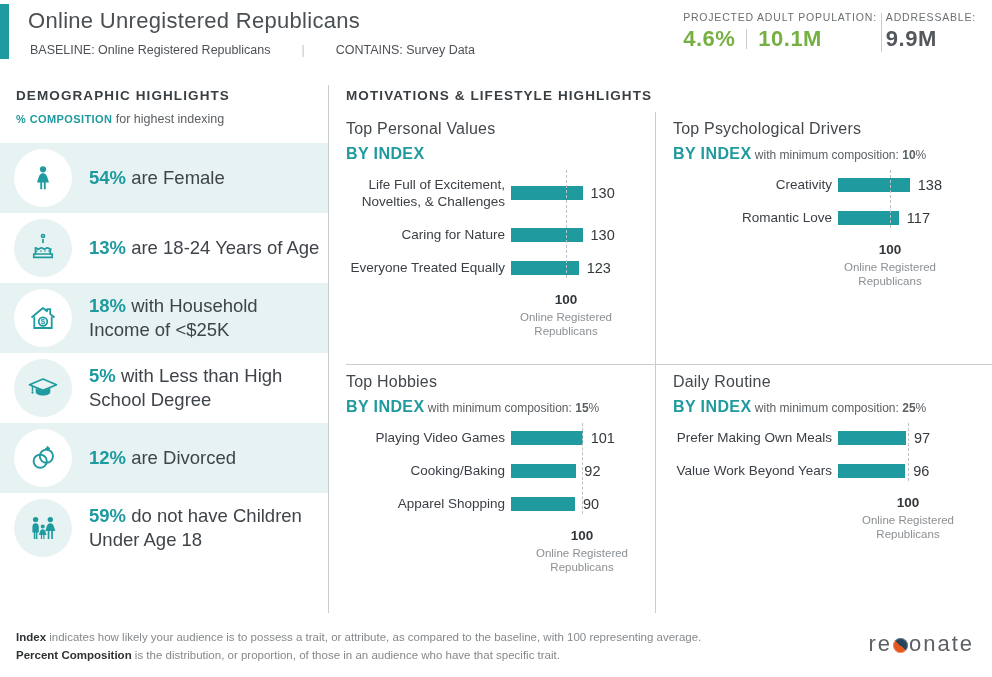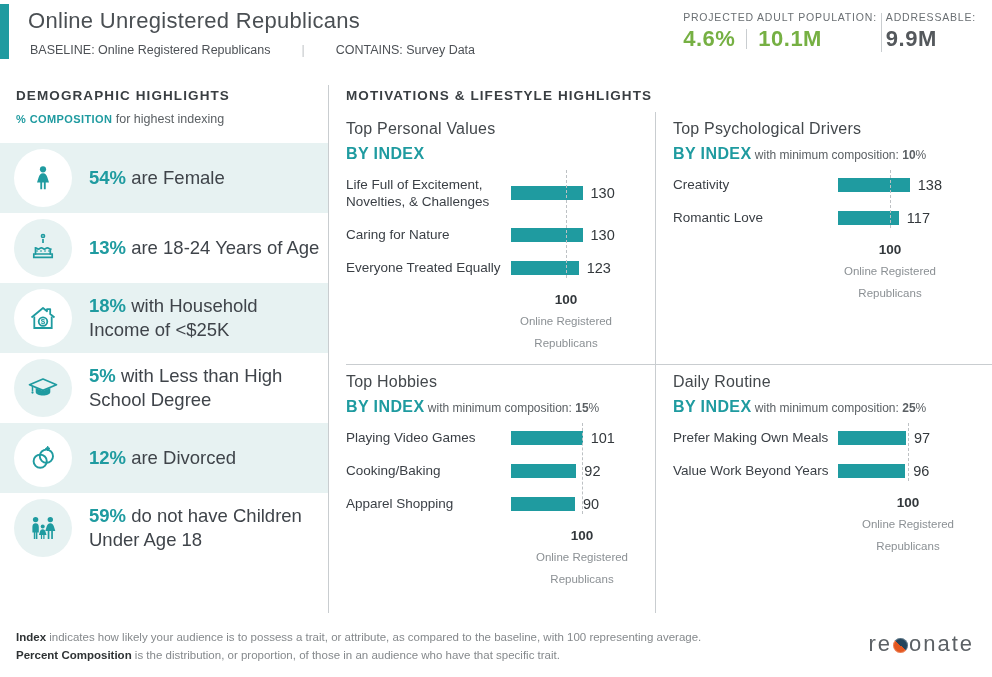--- a/index.html
+++ b/index.html
@@ -38,29 +38,29 @@
   #charts{position:absolute;left:346px;top:112px;width:646px;height:501px;display:grid;
           grid-template-columns:310px 336px;grid-template-rows:253px 248px;}
   .chart-panel{box-sizing:border-box;padding-top:8px;}
   .chart-panel.bl,.chart-panel.tl{border-right:1px solid #c9cdd0;}
   .chart-panel.tl,.chart-panel.tr{border-bottom:1px solid #c9cdd0;}
   .chart-panel.tr,.chart-panel.br{padding-left:17px;}
   .chart-title{font-size:16px;font-weight:400;color:#43484c;margin:0 0 7px 0;letter-spacing:.2px;}
   .chart-sub{font-size:12px;color:#5b6064;height:15px;}
   .chart-sub .byidx{color:#1f9ba0;font-weight:bold;font-size:16px;letter-spacing:.4px;}
   .chart-body{margin-top:16px;position:relative;}
-  .rows{position:relative;}
+  .rows{position:relative;text-align:right;}
   .dashline{position:absolute;top:-6px;bottom:-2px;width:0;border-left:1px dashed #bdc1c4;}
   .bar-row{display:flex;align-items:center;margin-bottom:16px;}
   .bar-label{width:165px;box-sizing:border-box;padding-right:6px;font-size:13.5px;line-height:17px;color:#3a3f45;}
   .bar{height:14px;background:#1f9ba0;flex:0 0 auto;}
   .bar-val{font-size:14.5px;color:#33383c;margin-left:8px;}
   .baseline-wrap{width:124px;text-align:center;margin-top:0;}
   .baseline-100{font-size:13.5px;font-weight:bold;color:#33383c;margin-bottom:3px;}
-  .baseline-name{font-size:11.5px;line-height:22px;color:#8b9094;}
+  .baseline-name{font-size:11.5px;line-height:14px;color:#8b9094;}
   
   #footer{position:absolute;left:16px;top:628px;font-size:11.5px;line-height:18px;color:#85898c;}
   #footer b{color:#2e3234;}
   #logo{position:absolute;right:18px;top:631px;font-size:22px;letter-spacing:2px;color:#5c6165;display:flex;align-items:center;}
   .swirl{display:inline-block;width:15px;height:15px;border-radius:50%;margin:3px 1px 0 1px;
          background:conic-gradient(from 130deg,#e4571f 0 50%,#24455c 50% 100%);
          box-shadow:inset 0 0 0 1px rgba(255,255,255,.25);}
   .icon-svg{display:block;}
 </style>
 </head>

